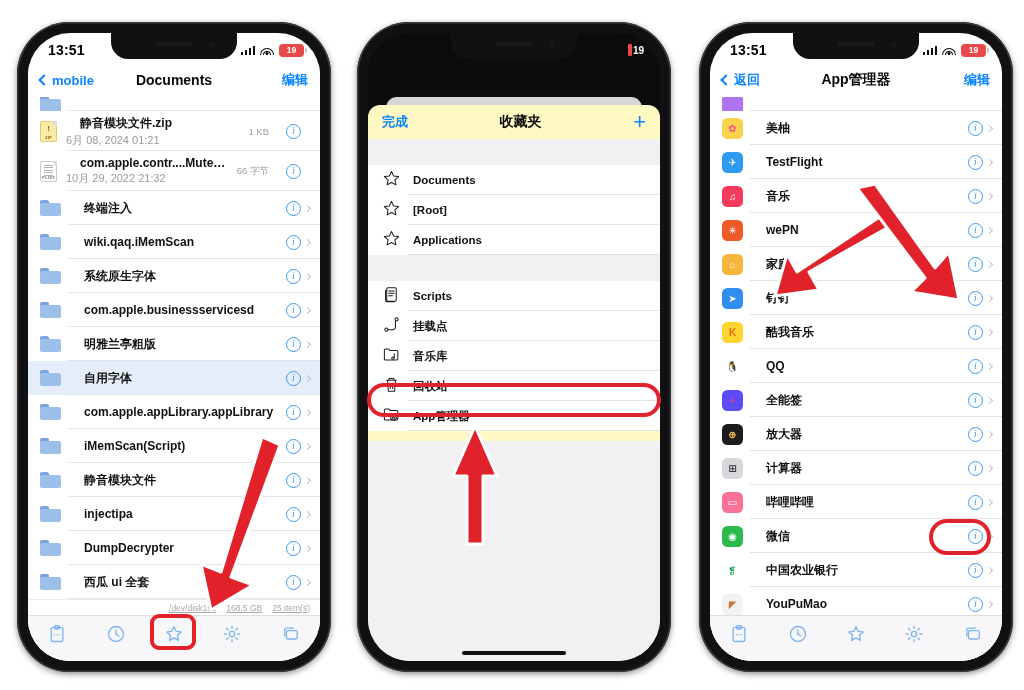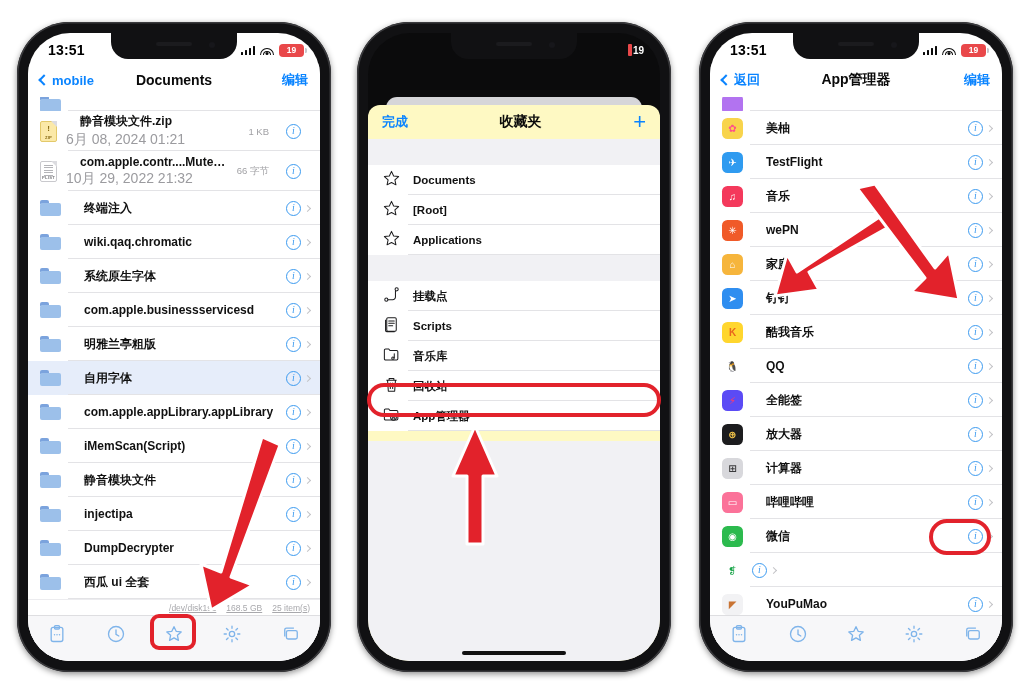--- a/index.html
+++ b/index.html
@@ -102,21 +102,21 @@
     height:34px; padding:0 10px 0 12px; background:#fff;
   }
   .row:after {
     content:""; position:absolute; left:40px; right:0; bottom:0; height:1px; background:#e3e3e6;
   }
   .row.sel { background:#e6edfa; }
   .row-partial { height:14px; overflow:hidden; }
 
   .row-text { flex:1; min-width:0; display:flex; flex-direction:column; justify-content:center; }
   .row-title { font-size:12px; font-weight:700; color:#111; white-space:nowrap; overflow:hidden; text-overflow:ellipsis;padding-left:14px; }
-  .row-sub { font-size:14px; color:#9b9b9f; margin-top:1px; white-space:nowrap; }
+  .row-sub { font-size:11px; color:#9b9b9f; margin-top:1px; white-space:nowrap; }
   .row-size { font-size:9.5px; color:#a0a0a4; margin-right:8px; white-space:nowrap; }
 
   .acc { display:flex; align-items:center; gap:4px; }
   .info-i {
     width:15px; height:15px; border-radius:50%; border:1.3px solid #3d9bf0;
     display:flex; align-items:center; justify-content:center;
     font-size:10px; font-style:italic; font-family:"Liberation Serif",serif; color:#3d9bf0; line-height:1;
   }
   .chev {
     width:5px; height:5px; border-top:1.6px solid #c3c3c7; border-right:1.6px solid #c3c3c7;
@@ -297,21 +297,21 @@
               <div class="info-i">i</div>
               <div class="chev"></div>
             </div>
           </div>
           <div class="row">
             <div class="folder">
               <div class="tab"></div>
               <div class="body"></div>
             </div>
             <div class="row-text">
-              <div class="row-title">wiki.qaq.chromatic</div>
+              <div class="row-title">wiki.qaq.iMemScan</div>
             </div>
             <div class="acc">
               <div class="info-i">i</div>
               <div class="chev"></div>
             </div>
           </div>
           <div class="row">
             <div class="folder">
               <div class="tab"></div>
               <div class="body"></div>
@@ -536,33 +536,33 @@
                 <span><svg class="ico19" viewBox="0 0 24 24" fill="none" stroke="#1c1c1e" stroke-width="1.3" stroke-linejoin="round">
                     <path d="M12 3l2.7 5.8 6.3.7-4.7 4.3 1.3 6.2L12 17l-5.6 3 1.3-6.2L3 9.5l6.3-.7z"></path>
                   </svg></span>
                 <div class="fav-label">Applications</div>
               </div>
             </div>
           <div class="sheet-gap"></div>
           <div id="p2-g2">
               <div class="fav-row">
                 <span><svg class="ico19" viewBox="0 0 24 24" fill="none" stroke="#1c1c1e" stroke-width="1.3">
+                    <rect x="6" y="3.5" width="12" height="17" rx="1.5"></rect>
+                    <path d="M8.5 7.5h7M8.5 10.5h7M8.5 13.5h5" stroke-linecap="round"></path>
+                    <path d="M4.5 6v13.5a1.5 1.5 0 0 0 1.5 1.5h10"></path>
+                  </svg></span>
+                <div class="fav-label">Scripts</div>
+              </div>
+              <div class="fav-row">
+                <span><svg class="ico19" viewBox="0 0 24 24" fill="none" stroke="#1c1c1e" stroke-width="1.3">
                     <circle cx="5.5" cy="18.5" r="2"></circle>
                     <circle cx="18.5" cy="5.5" r="2"></circle>
                     <path d="M7.5 18.5h6a3.5 3.5 0 0 0 3.5-3.5V7.5" stroke-linecap="round"></path>
                   </svg></span>
                 <div class="fav-label cn">挂载点</div>
-              </div>
-              <div class="fav-row">
-                <span><svg class="ico19" viewBox="0 0 24 24" fill="none" stroke="#1c1c1e" stroke-width="1.3">
-                    <rect x="6" y="3.5" width="12" height="17" rx="1.5"></rect>
-                    <path d="M8.5 7.5h7M8.5 10.5h7M8.5 13.5h5" stroke-linecap="round"></path>
-                    <path d="M4.5 6v13.5a1.5 1.5 0 0 0 1.5 1.5h10"></path>
-                  </svg></span>
-                <div class="fav-label">Scripts</div>
               </div>
               <div class="fav-row">
                 <span><svg class="ico19" viewBox="0 0 24 24" fill="none" stroke="#1c1c1e" stroke-width="1.3">
                     <path d="M3 6.5a1.5 1.5 0 0 1 1.5-1.5h4l1.6 2h8.4A1.5 1.5 0 0 1 20 8.5v9a1.5 1.5 0 0 1-1.5 1.5h-14A1.5 1.5 0 0 1 3 17.5z"></path>
                     <path d="M15.5 11v5.2" stroke-linecap="round"></path>
                     <circle cx="13.8" cy="16.6" r="1.5"></circle>
                   </svg></span>
                 <div class="fav-label cn">音乐库</div>
               </div>
               <div class="fav-row">
@@ -762,20 +762,23 @@
             <div class="row-text">
               <div class="row-title">微信</div>
             </div>
             <div class="acc">
               <div class="info-i">i</div>
               <div class="chev"></div>
             </div>
           </div>
           <div class="row">
             <div class="appicon" style="background:#ffffff;color:#1aa54a">❡</div>
+            <div class="row-text">
+              <div class="row-title">中国农业银行</div>
+            </div>
             <div class="acc">
               <div class="info-i">i</div>
               <div class="chev"></div>
             </div>
           </div>
           <div class="row">
             <div class="appicon" style="background:#f2f2f4;color:#c97434">◤</div>
             <div class="row-text">
               <div class="row-title">YouPuMao</div>
             </div>

